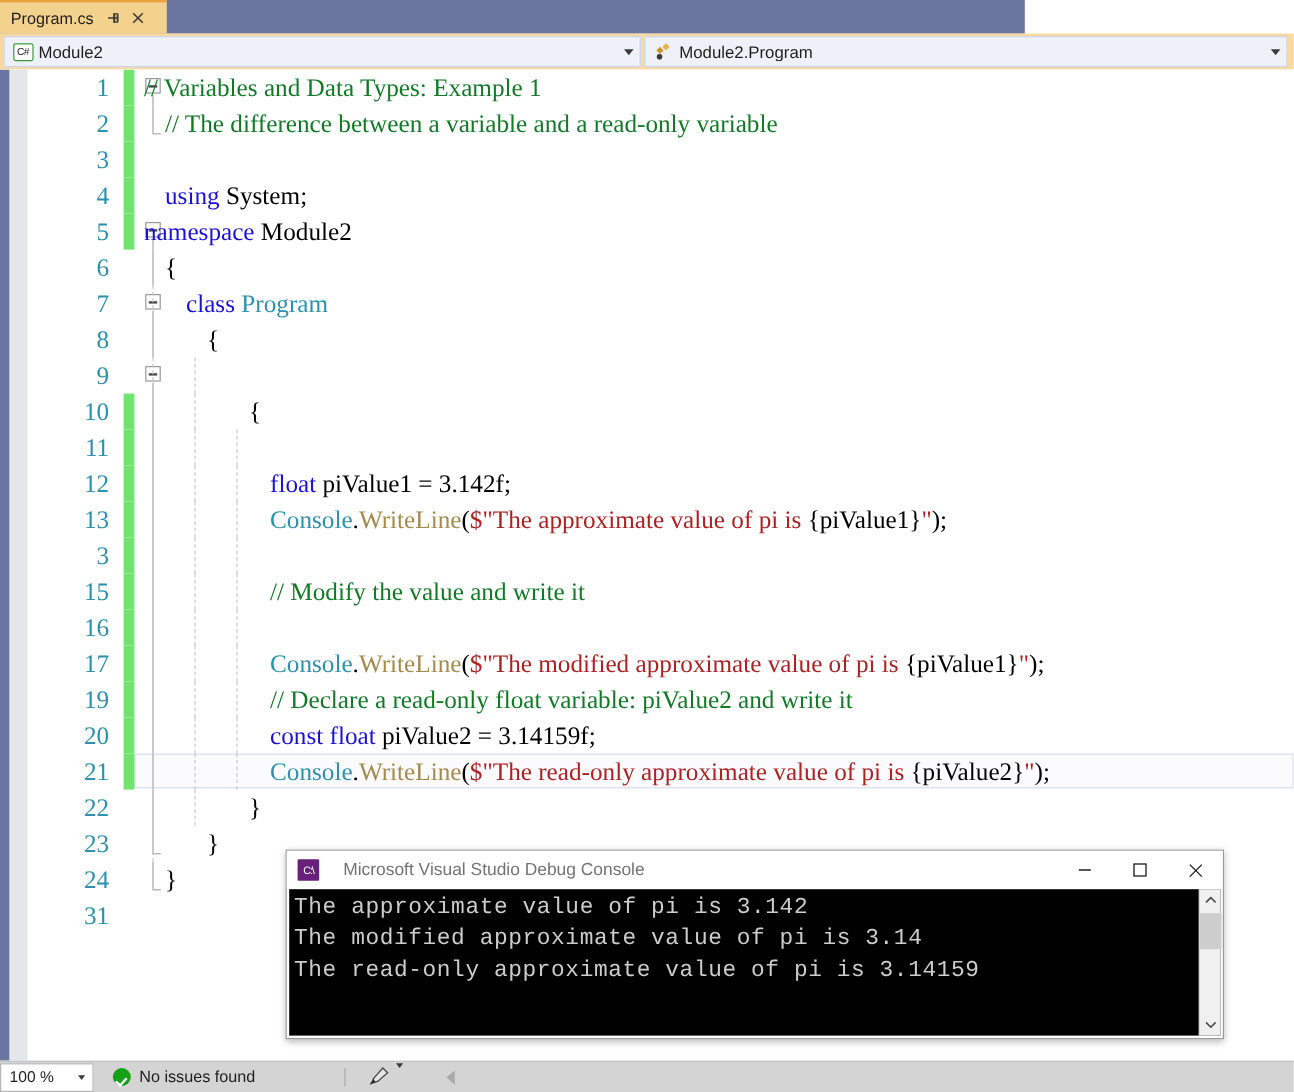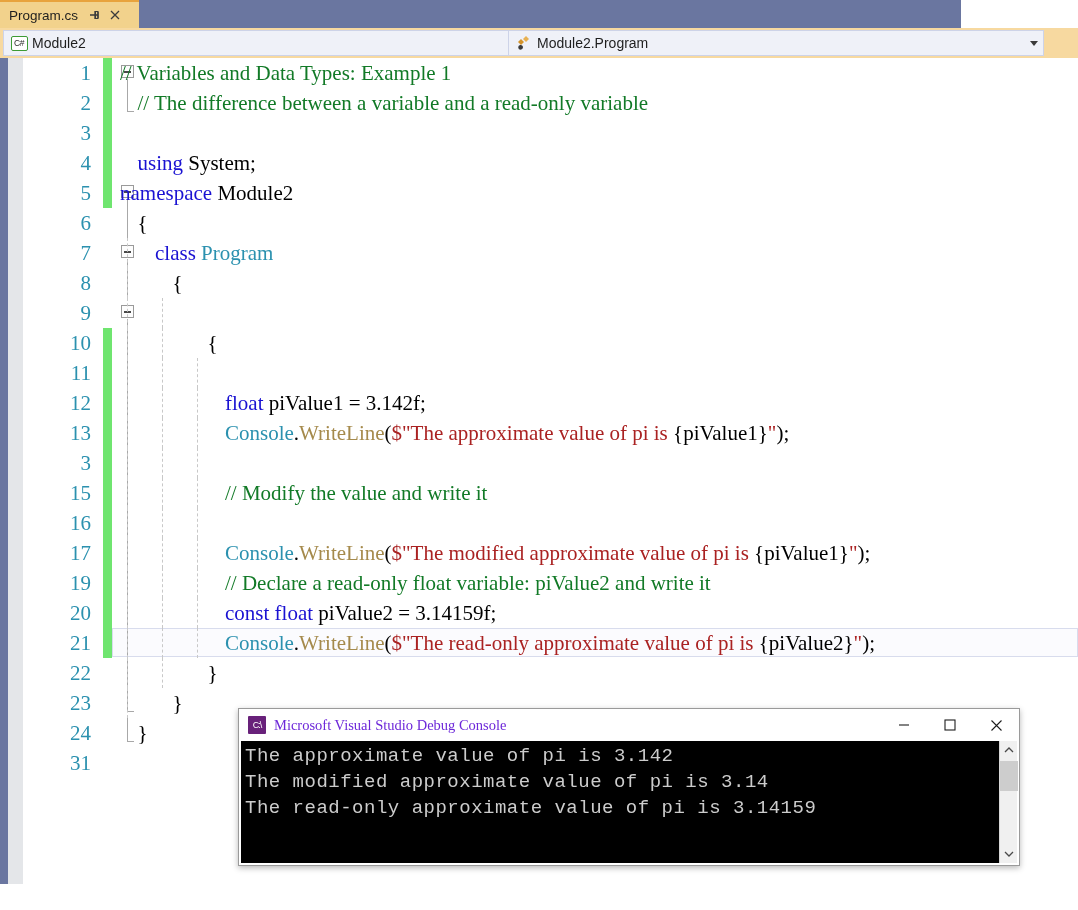--- a/index.html
+++ b/index.html
@@ -7,21 +7,21 @@
     width:1078px;height:910px;overflow:hidden;
     background:#ffffff;
     font-family:"Liberation Sans", sans-serif;
     font-size:13px;
     -webkit-font-smoothing:antialiased;
   }
   #app{position:relative;width:1078px;height:910px;background:#fff;}
 
   
   .tabstrip{
-    position:absolute;left:0;top:0;width:961px;height:28px;
+    position:absolute;left:0;top:0;width:854px;height:28px;
     background:#6a76a0;
   }
   .tab{
     position:absolute;left:0;top:0;width:139px;height:28px;
     background:#f2d28c;
     border-top:2px solid #e8a33d;
     box-sizing:border-box;
     display:flex;align-items:center;
     padding:0 6px 0 9px;
     cursor:pointer;
@@ -48,21 +48,21 @@
   }
   .navsel{
     position:absolute;top:2px;height:26px;
     background:#eff1f8;
     border:1px solid #cdd3e8;
     box-sizing:border-box;
     display:flex;align-items:center;
     cursor:pointer;
   }
   .navsel.left{left:3px;width:531px;}
-  .navsel.right{left:508px;width:536px;}
+  .navsel.right{left:537px;width:536px;}
   .navsel .ico{
     width:20px;height:18px;margin:0 3px 0 5px;
     flex:0 0 auto;display:flex;align-items:center;justify-content:center;
   }
   .navsel .txt{
     flex:1 1 auto;color:#1e1e1e;font-size:14px;
     font-family:"Liberation Sans", sans-serif;
     white-space:nowrap;overflow:hidden;
   }
   .navsel .arrow{
@@ -171,22 +171,22 @@
     display:flex;align-items:center;
   }
   .con-ico{
     width:18px;height:18px;margin:0 8px 0 9px;
     background:#68217a;border-radius:1px;
     color:#fff;font-size:9px;line-height:18px;text-align:center;
     font-family:"Liberation Sans", sans-serif;letter-spacing:-1px;
     flex:0 0 auto;
   }
   .con-name{
-    color:#6d28d9;font-size:14.5px;
-    font-family:Liberation Serif, serif;white-space:nowrap;
+    color:#737373;font-size:14.5px;
+    font-family:Liberation Sans, sans-serif;white-space:nowrap;margin-left:12px;
   }
   .con-btns{position:absolute;right:0;top:0;height:32px;display:flex;}
   .con-btn{
     width:46px;height:32px;display:flex;align-items:center;justify-content:center;
     cursor:pointer;
   }
   .con-body{
     position:absolute;left:2px;top:32px;right:2px;bottom:2px;
     background:#000;
   }
@@ -572,14 +572,35 @@
         <span class="con-thumb"></span>
         <span class="con-sb-dn">
           <svg width="10" height="8" viewBox="0 0 10 8">
               <path d="M1 2 L5 6 L9 2" stroke="#4a4a4a" stroke-width="1.3" fill="none"></path>
             </svg>
         </span>
       </div>
     </div>
   </div>
 
+  <div class="statusbar">
+    <div class="zoombox">
+      <span class="zv">100 %</span>
+      <span class="za">
+          <span class="caret-sm"></span>
+        </span>
+    </div>
+    <div class="issues">
+      <span class="okcircle"></span>
+      <span class="issues-txt">No issues found</span>
+    </div>
+    <span class="sb-div"></span>
+    <span class="brush">
+      <svg width="19" height="17" viewBox="0 0 19 17">
+        <path d="M13 1 L17 5 L9 12 L6 13 L5 10 Z" fill="#e6e6e6" stroke="#4a4a4a" stroke-width="1.1"></path>
+        <path d="M5 10 L2 15 L7 13" fill="#2b2b2b"></path>
+      </svg>
+      <span style="margin-left:5px;display:inline-block;"><span class="caret-sm"></span></span>
+    </span>
+    <span class="leftarrow"></span>
+  </div>
 
 </div>
 
 </body></html>

